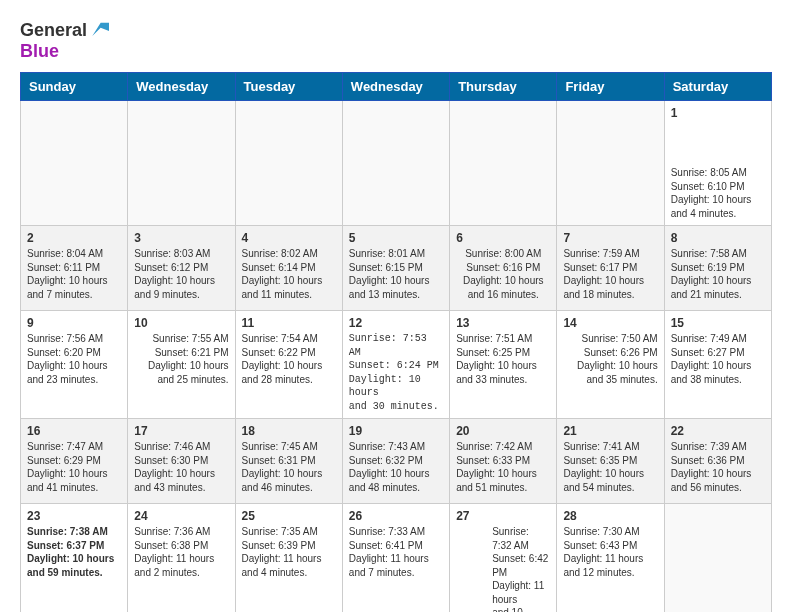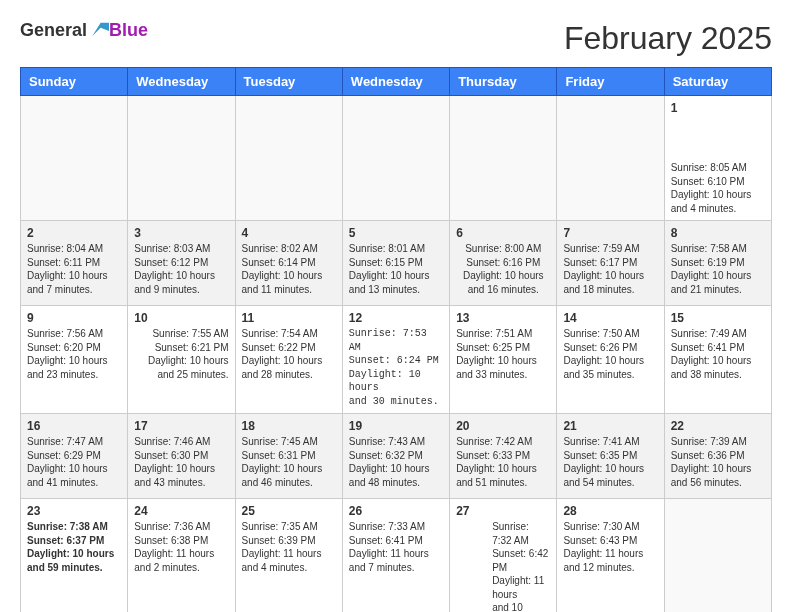--- a/index.html
+++ b/index.html
@@ -11,20 +11,21 @@
       padding: 20px;
     }
     .header {
       display: flex;
       justify-content: space-between;
       align-items: flex-start;
       margin-bottom: 10px;
     }
     .logo {
       display: flex;
+      flex-direction: column;
       align-items: flex-start;
     }
     .logo-text {
       display: flex;
       align-items: center;
     }
     .logo-general {
       font-size: 18px;
       font-weight: bold;
       color: #333;
@@ -50,21 +51,21 @@
     .subtitle {
       font-size: 14px;
       color: #555;
     }
     .calendar {
       width: 100%;
       border-collapse: collapse;
       border: 1px solid #ccc;
     }
     .calendar th {
-      background: #3b82f6;
+      background: #0369a1;
       color: #fff;
       padding: 6px 8px;
       font-size: 13px;
       font-weight: bold;
       text-align: left;
       border: 1px solid #2255bb;
     }
     .calendar td {
       width: calc(100% / 7);
       vertical-align: top;
@@ -100,21 +101,20 @@
   <div class="logo">
     <div class="logo-text">
       <span class="logo-general">General</span>
       <svg class="logo-icon" viewBox="0 0 24 24" xmlns="http://www.w3.org/2000/svg">
         <polygon points="4,18 14,8 24,12 24,2 14,2" fill="#3399cc"></polygon>
       </svg>
     </div>
     <span class="logo-blue">Blue</span>
   </div>
   <div class="title-block">
-    <div class="month-title">February 2025</div>
   </div>
 </div>
 
 <table class="calendar">
   <thead>
     <tr>
     <th>Sunday</th>
         <th>Wednesday</th>
         <th>Tuesday</th>
         <th>Wednesday</th>
@@ -221,29 +221,29 @@
         </td>
         <td>
           <span class="day-number">13</span>
           <div class="day-info" style="white-space: pre-line;">Sunrise: 7:51 AM
 Sunset: 6:25 PM
 Daylight: 10 hours
 and 33 minutes.</div>
         </td>
         <td>
           <span class="day-number">14</span>
-          <div class="day-info" style="white-space: pre-line;">Sunrise: 7:50 AM
+          <div class="day-info" style="white-space: pre-line; text-align: right;">Sunrise: 7:50 AM
 Sunset: 6:26 PM
 Daylight: 10 hours
 and 35 minutes.</div>
         </td>
         <td>
           <span class="day-number">15</span>
           <div class="day-info" style="white-space: pre-line;">Sunrise: 7:49 AM
-Sunset: 6:41 PM
+Sunset: 6:27 PM
 Daylight: 10 hours
 and 38 minutes.</div>
         </td>
       </tr>
       <tr class="row-shaded">
         <td>
           <span class="day-number">16</span>
           <div class="day-info" style="white-space: pre-line;">Sunrise: 7:47 AM
 Sunset: 6:29 PM
 Daylight: 10 hours

